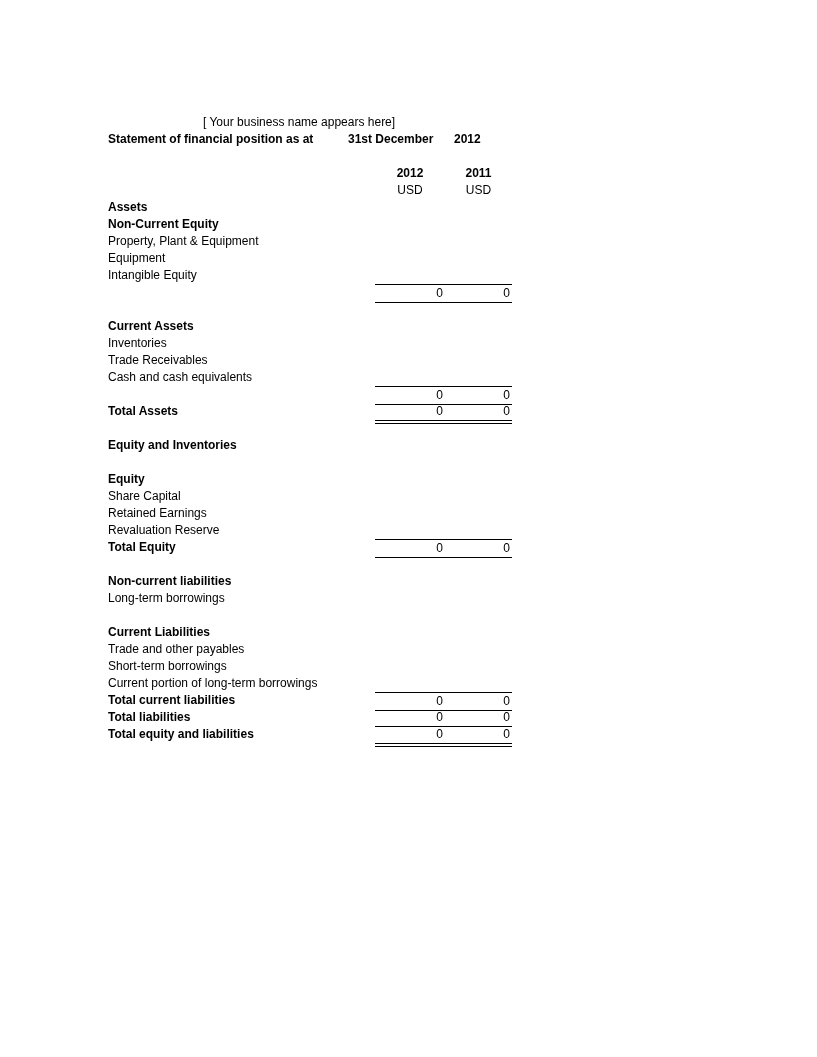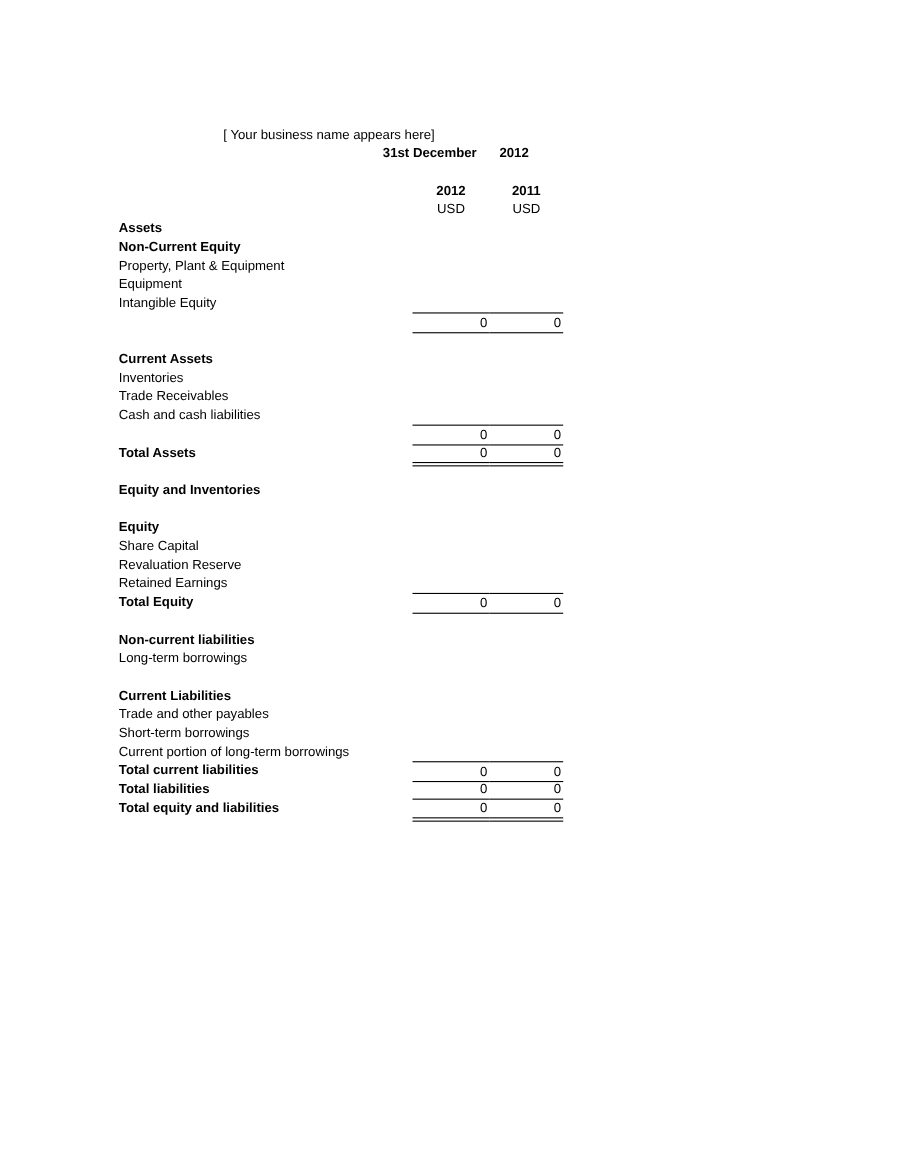--- a/index.html
+++ b/index.html
@@ -64,20 +64,21 @@
 </head>
 <body>
 
 <div class="sheet">
 
   <div class="row">
     <div class="biz-name">[ Your business name appears here]</div>
   </div>
 
   <div class="row title-row bold">
+    <span class="t1">Statement of financial position as at</span>
     <span class="t2">31st December</span>
     <span class="t3">2012</span>
   </div>
 
   <div class="row"></div>
 
   <div class="row bold">
     <div class="label"></div>
     <div class="cell hdr">2012</div>
     <div class="cell c2 hdr">2011</div>
@@ -115,21 +116,21 @@
   <div class="row">
     <div class="label bold">Current Assets</div>
   </div>
   <div class="row">
     <div class="label">Inventories</div>
   </div>
   <div class="row">
     <div class="label">Trade Receivables</div>
   </div>
   <div class="row">
-    <div class="label">Cash and cash liabilities</div>
+    <div class="label">Cash and cash equivalents</div>
   </div>
   <div class="row">
     <div class="label"></div>
     <div class="cell lt lb">0</div>
     <div class="cell c2 lt lb">0</div>
   </div>
   <div class="row">
     <div class="label bold">Total Assets</div>
     <div class="cell dbb">0</div>
     <div class="cell c2 dbb">0</div>
@@ -143,24 +144,24 @@
 
   <div class="row"></div>
 
   <div class="row">
     <div class="label bold">Equity</div>
   </div>
   <div class="row">
     <div class="label">Share Capital</div>
   </div>
   <div class="row">
+    <div class="label">Retained Earnings</div>
+  </div>
+  <div class="row">
     <div class="label">Revaluation Reserve</div>
-  </div>
-  <div class="row">
-    <div class="label">Retained Earnings</div>
   </div>
   <div class="row">
     <div class="label bold">Total Equity</div>
     <div class="cell lt lb">0</div>
     <div class="cell c2 lt lb">0</div>
   </div>
 
   <div class="row"></div>
 
   <div class="row">

